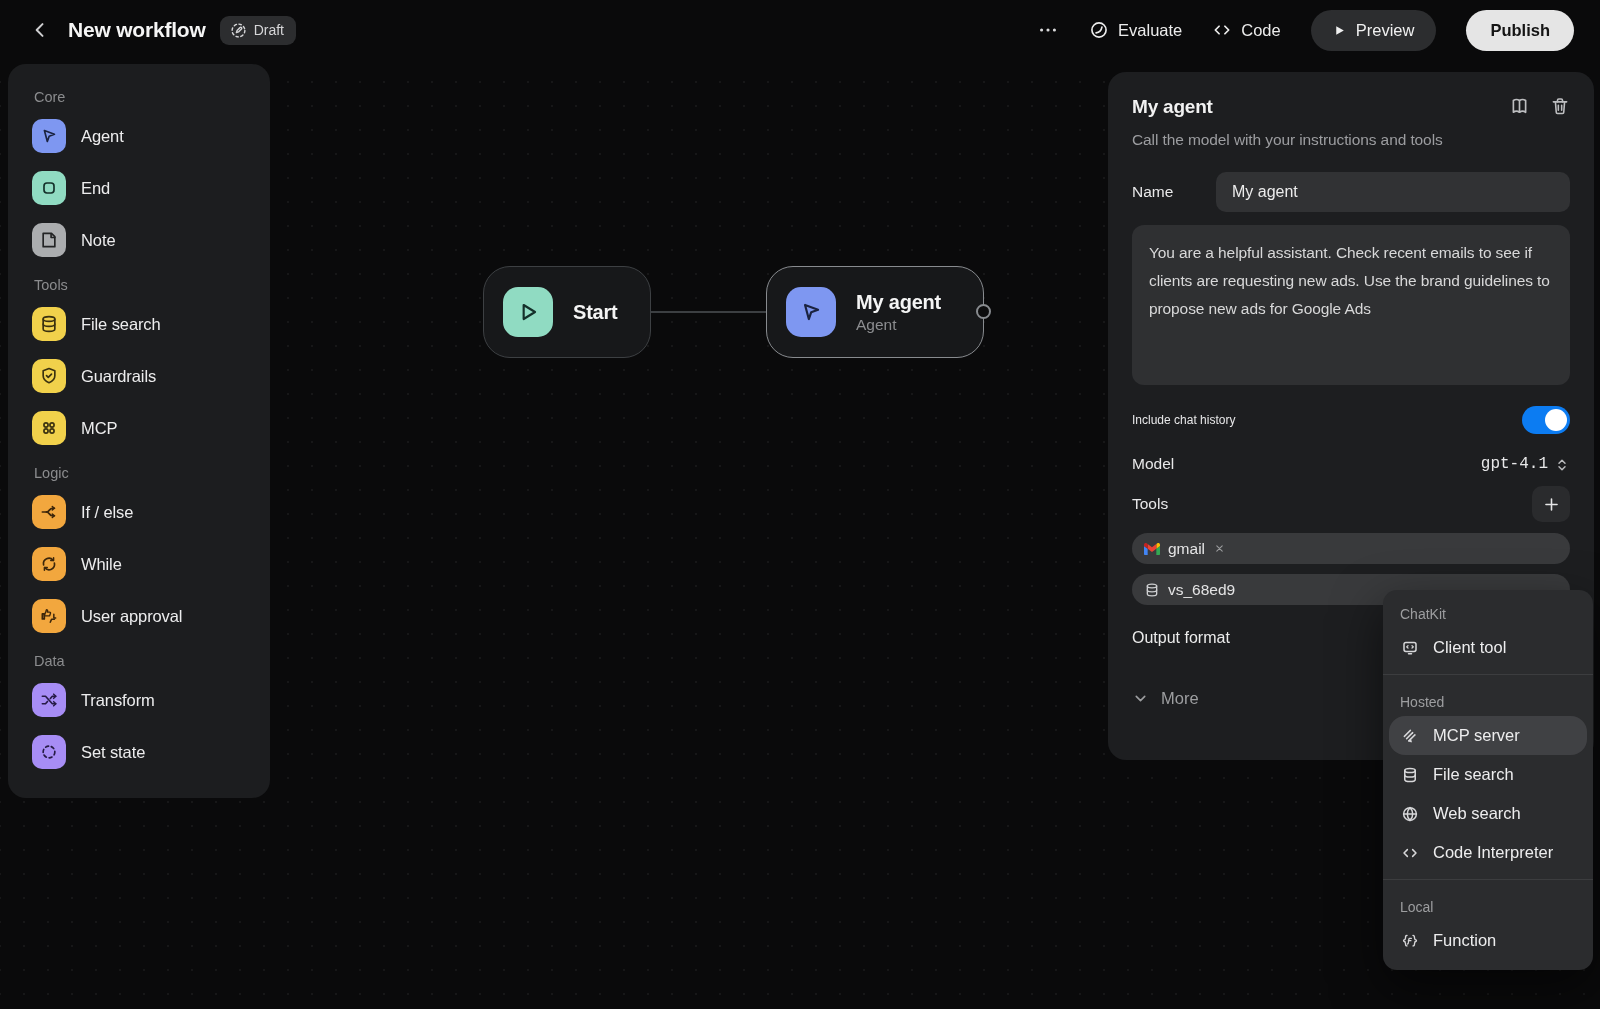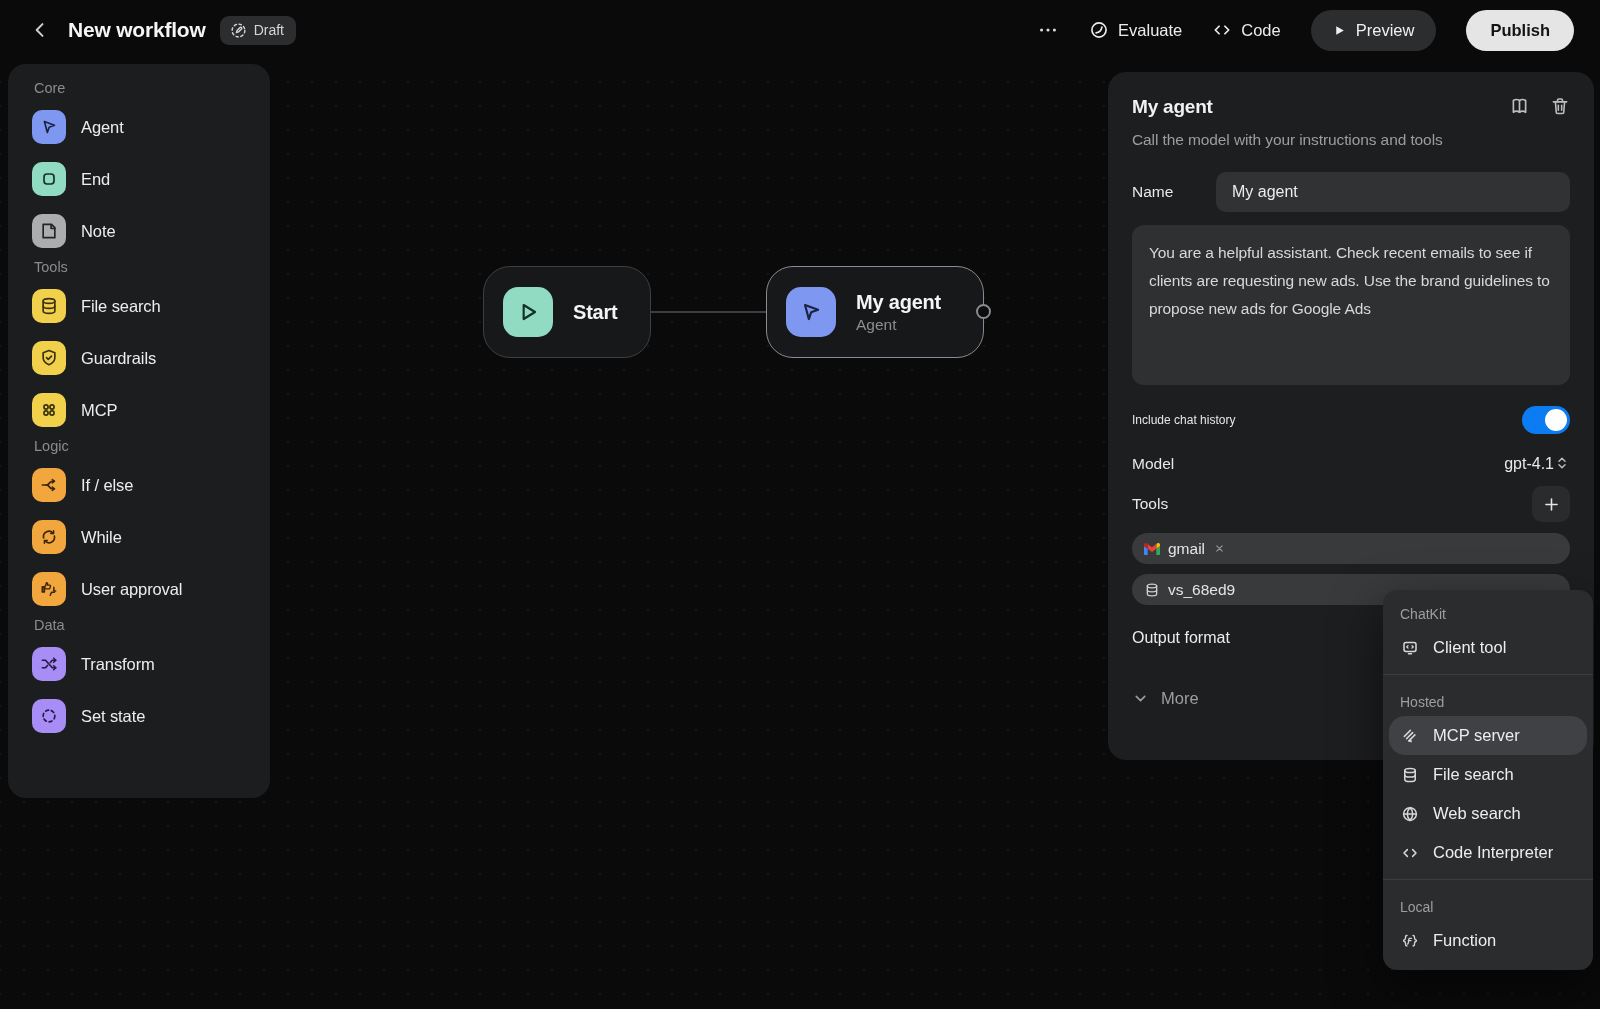--- a/index.html
+++ b/index.html
@@ -37,21 +37,21 @@
   .ellipsis-btn { color:#d9d9db; cursor:pointer; display:flex; }
   .pill { border-radius:999px; display:flex; align-items:center; gap:10px; cursor:pointer; }
   .preview-btn { background:#2c2d2f; color:#f0f0f0; padding:11px 22px; font-size:16.5px; font-weight:500; }
   .publish-btn { background:#e5e5e5; color:#141414; padding:11px 24px; font-size:16.5px; font-weight:600; }
 
   
   .palette {
     position:absolute; left:8px; top:64px; width:262px; height:734px;
     background:#1c1d1f; border-radius:18px; padding:14px 12px; z-index:5;
   }
-  .pal-label { font-size:14.5px; color:#8b8c8e; margin:2px 0 5px 14px; }
+  .pal-label { font-size:14.5px; color:#8b8c8e; margin:11px 0 5px 14px; }
   .pal-item { display:flex; align-items:center; gap:15px; padding:9px 12px; border-radius:12px; cursor:grab; }
   .pal-icon { width:34px; height:34px; border-radius:10px; display:flex; align-items:center; justify-content:center; flex:0 0 auto; }
   .pal-icon svg { width:20px; height:20px; }
   .pal-text { font-size:16.5px; color:#ededee; font-weight:500; letter-spacing:-.1px; }
 
   
   .edge { position:absolute; left:651px; top:311px; width:116px; height:2px; background:#3c3f42; z-index:1; }
   .node {
     position:absolute; top:266px; height:92px; background:#17181a;
     border:1.5px solid #3d4043; border-radius:27px;
@@ -90,21 +90,21 @@
   .instructions-box {
     margin-top:13px; height:160px; background:#2f3032; border-radius:12px;
     padding:14px 17px; font-size:15.5px; line-height:28px; color:#d8d8d9; letter-spacing:-.1px;
     cursor:text; overflow:hidden;
   }
   .row-toggle { display:flex; align-items:center; margin-top:21px; }
   .row-toggle .field-label { width:auto; font-size:12px; }
   .toggle { margin-left:auto; width:48px; height:28px; border-radius:15px; background:#0c7cf2; position:relative; cursor:pointer; }
   .toggle .knob { position:absolute; right:3px; top:3px; width:22px; height:22px; border-radius:50%; background:#fff; }
   .row-model { display:flex; align-items:center; margin-top:21px; }
-  .model-select { margin-left:auto; display:flex; align-items:flex-start; gap:0; cursor:pointer; }
+  .model-select { margin-left:auto; display:flex; align-items:flex-end; gap:6px; cursor:pointer;font-family:Liberation Mono, monospace; }
   .model-value { font-size:16px; color:#e8e8e9; }
   .row-tools { display:flex; align-items:center; margin-top:13px; }
   .add-tool-btn {
     margin-left:auto; width:38px; height:36px; background:#2a2b2d; border-radius:10px;
     display:flex; align-items:center; justify-content:center; color:#e6e6e7; cursor:pointer;
   }
   .chips { display:flex; gap:10px; margin-top:11px;flex-direction:column; }
   .chip {
     display:flex; align-items:center; gap:8px; height:31px; background:#393a3c;
     border-radius:16px; padding:0 12px; font-size:15.5px; color:#e4e4e5; white-space:nowrap;

